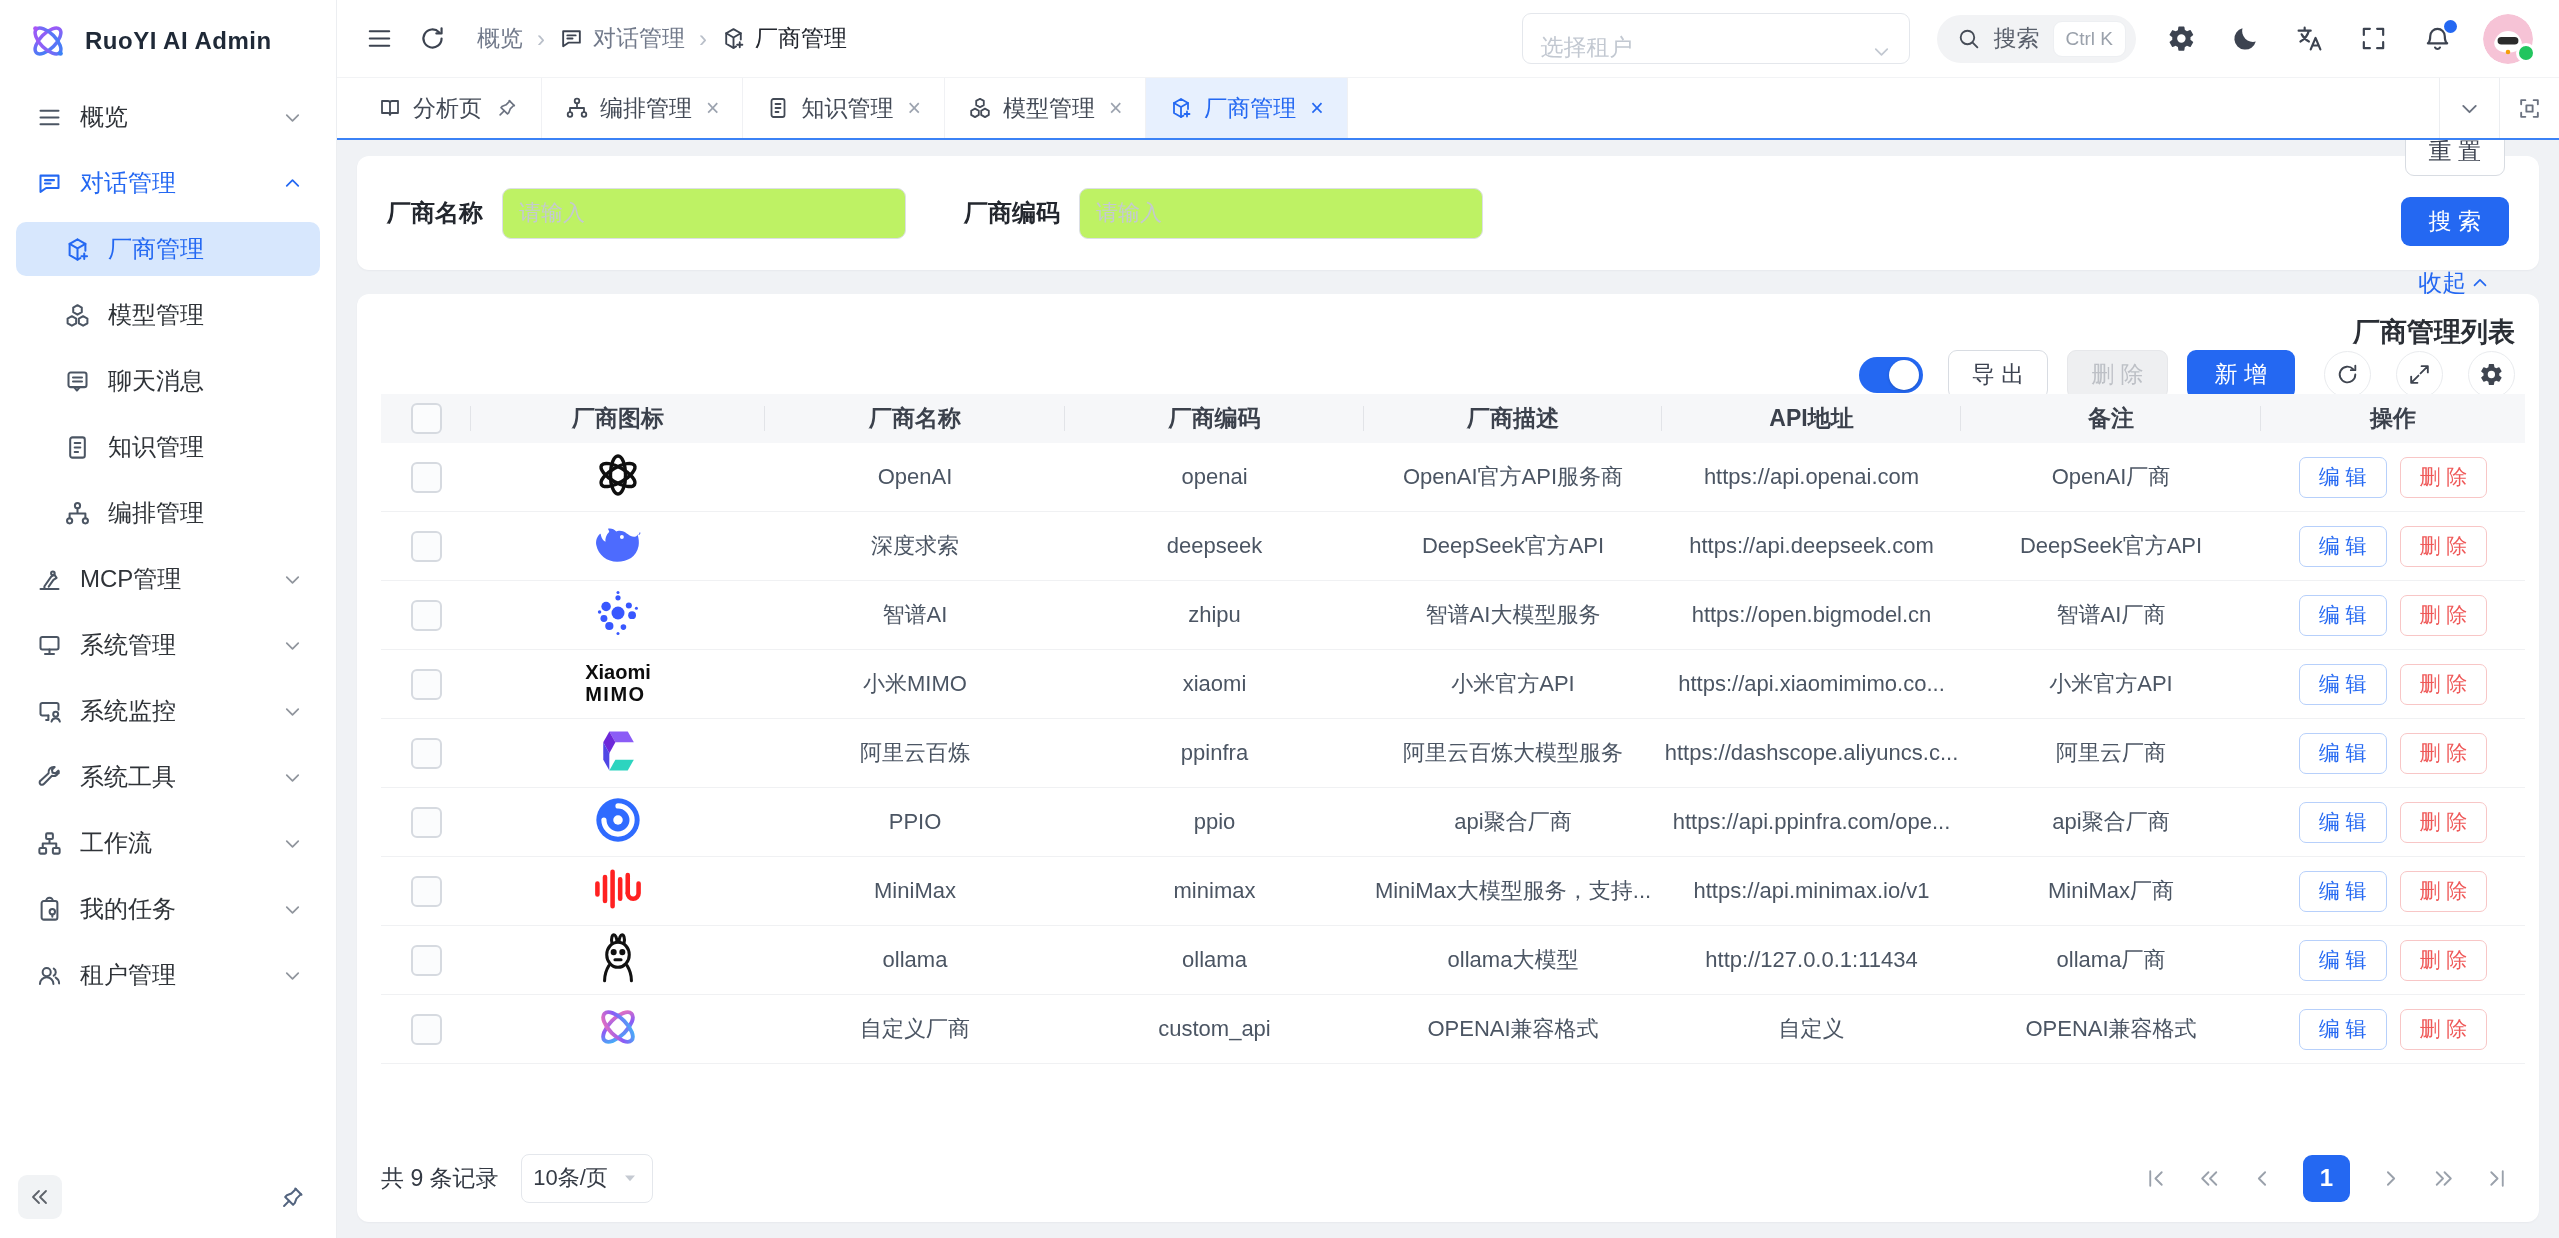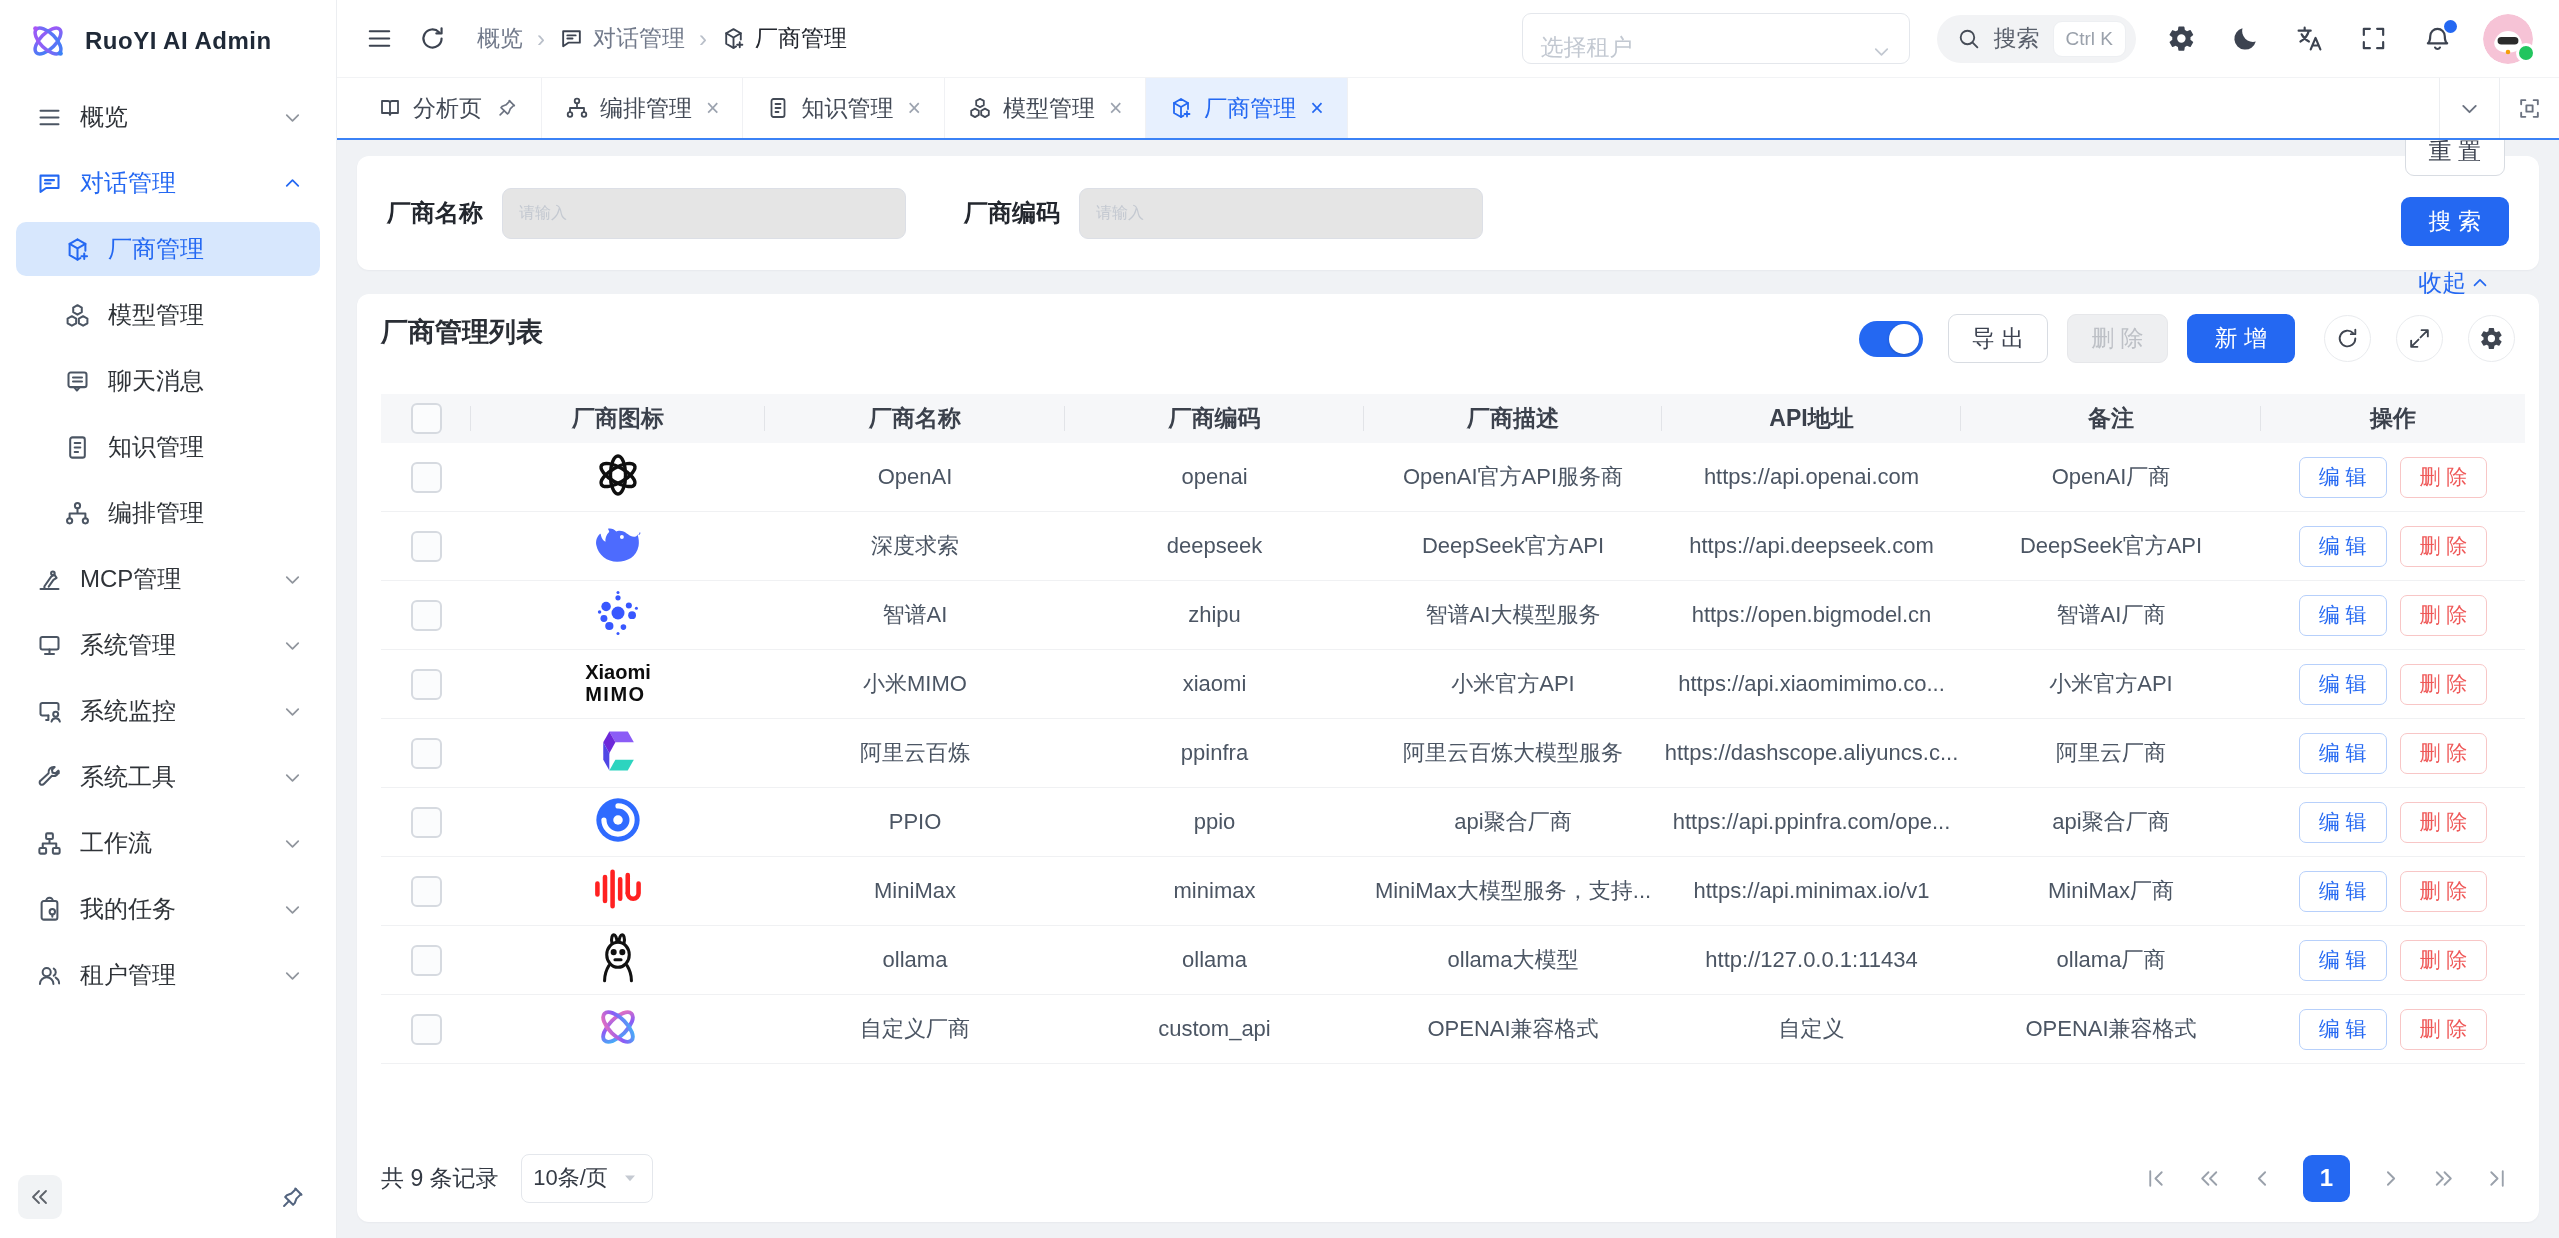--- a/index.html
+++ b/index.html
@@ -66,33 +66,33 @@
   .tab-actions{margin-left:auto;display:flex;}
   .tab-action{width:60px;display:flex;align-items:center;justify-content:center;border-left:1px solid #eceef1;color:#6b7280;cursor:pointer;background:#fff;border-top:none;border-bottom:none;border-right:none;}
   .tab-action svg{width:25px;height:25px;}
 
   
   .content{flex:1;padding:16px 20px;display:flex;flex-direction:column;gap:24px;overflow:hidden;}
   .card{background:#fff;border-radius:12px;box-shadow:0 1px 2px rgba(20,30,60,.04);}
   .filter-card{height:114px;min-height:114px;display:flex;align-items:center;padding:0 30px;gap:58px;}
   .filter-item{display:flex;align-items:center;gap:19px;}
   .filter-item label{font-size:24px;color:#23272e;font-weight:600;white-space:nowrap;}
-  .filter-item input{width:370px;height:49px;border:1px solid #dcdfe6;border-radius:9px;padding:0 16px;font-size:16px;color:#333;outline:none;font-family:Liberation Sans, sans-serif;background:#e5e5e5;}
+  .filter-item input{width:370px;height:49px;border:1px solid #dcdfe6;border-radius:9px;padding:0 16px;font-size:22px;color:#333;outline:none;font-family:Liberation Sans, sans-serif;background:#bef264;}
   input::placeholder{color:#c4c9d1;}
   .filter-actions{margin-left:auto;display:flex;align-items:center;gap:21px;flex-direction:column;}
   .btn{height:49px;border-radius:9px;font-size:23px;display:inline-flex;align-items:center;justify-content:center;cursor:pointer;border:1px solid transparent;font-family:inherit;white-space:nowrap;}
   .btn-default{background:#fff;border-color:#d8dce2;color:#3c4250;padding:0 23px;}
   .btn-primary{background:#2468f2;color:#fff;padding:0 27px;}
   .btn-disabled{background:#eeeff1;color:#bdc0c6;border-color:#e6e7ea;padding:0 23px;cursor:not-allowed;}
   .link-collapse{color:#2468f2;font-size:24px;display:flex;align-items:center;gap:3px;cursor:pointer;font-weight:500;}
   .link-collapse svg{width:22px;height:22px;}
 
   
   .table-card{flex:1;display:flex;flex-direction:column;padding:20px 24px 0;overflow:hidden;}
-  .table-toolbar{display:flex;align-items:flex-start;height:62px;margin-bottom:18px;}
+  .table-toolbar{display:flex;align-items:flex-end;height:62px;margin-bottom:18px;flex-direction:column;}
   .table-title{font-size:27px;font-weight:600;color:#2a2e35;margin:0;}
   .toolbar-right{margin-left:auto;display:flex;align-items:center;gap:19px;}
   .switch{width:64px;height:36px;border-radius:18px;background:#2468f2;position:relative;cursor:pointer;margin-right:6px;}
   .switch .knob{position:absolute;top:3px;right:4px;width:30px;height:30px;border-radius:50%;background:#fff;box-shadow:0 1px 3px rgba(0,0,0,.2);}
   .round-btn{width:47px;height:47px;border-radius:50%;border:1px solid #e9ebee;background:#fff;color:#3f4550;display:flex;align-items:center;justify-content:center;cursor:pointer;}
   .round-btn svg{width:25px;height:25px;}
   .round-group{display:flex;align-items:center;gap:25px;margin-left:10px;}
 
   table{border-collapse:collapse;table-layout:fixed;width:2144px;}
   thead th{height:47px;background:#f6f7f9;font-weight:600;color:#3b414c;font-size:23px;position:relative;}

